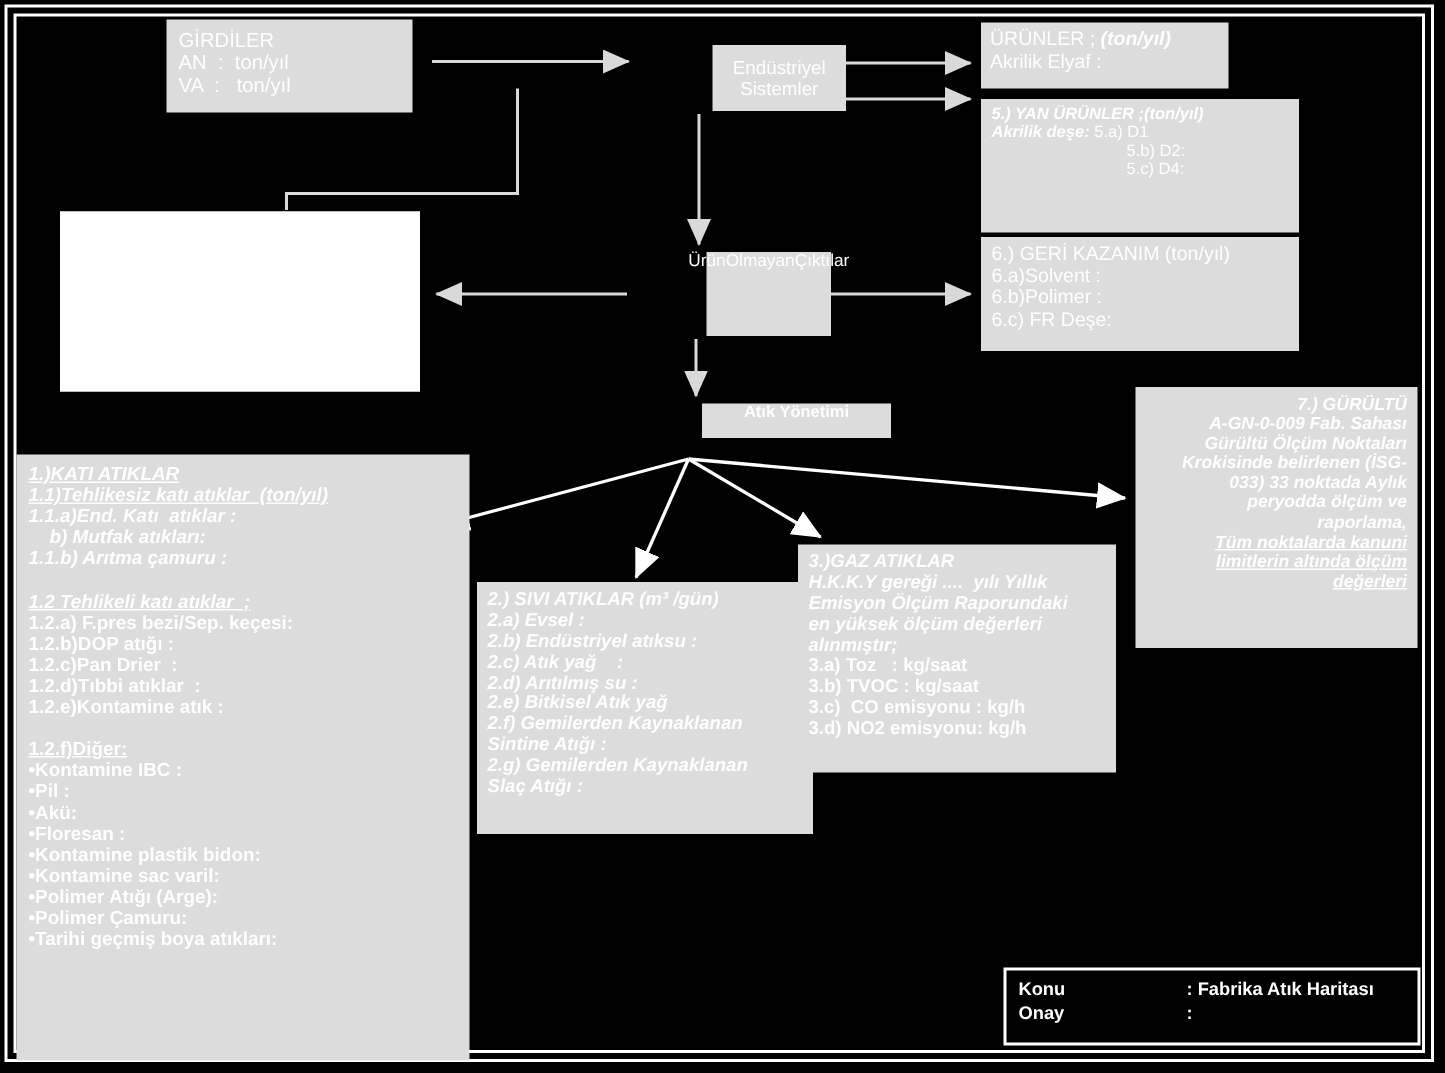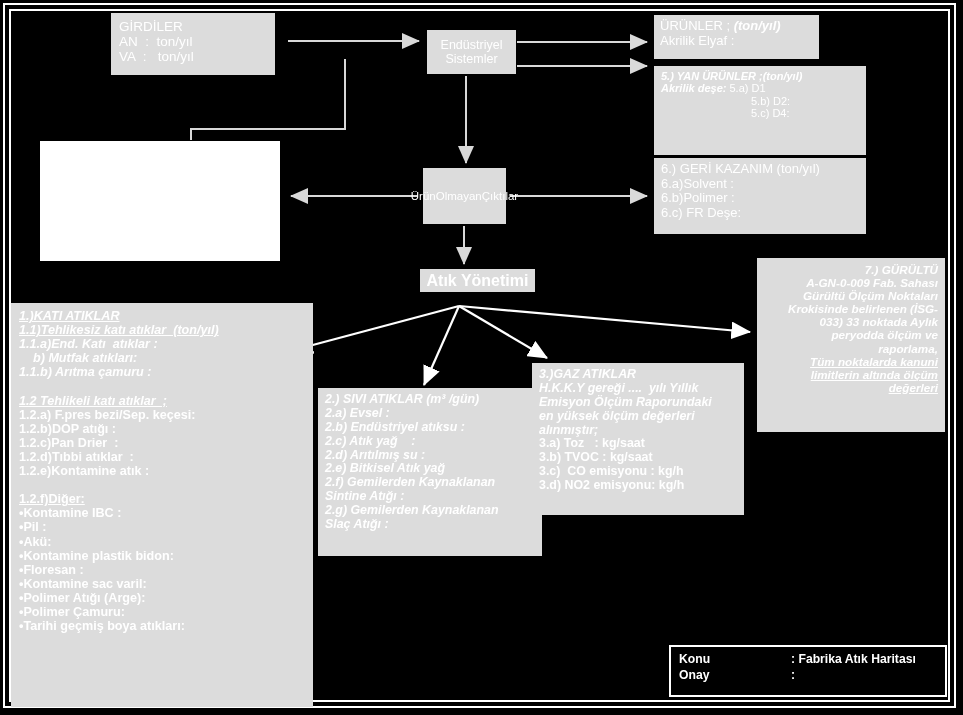--- a/index.html
+++ b/index.html
@@ -5,31 +5,31 @@
   html,body{margin:0;padding:0;background:#000;}
   body{width:963px;height:715px;overflow:hidden;font-family:"Liberation Sans",sans-serif;}
   #canvas{position:relative;width:963px;height:715px;background:#000;}
 
   .frame-outer{position:absolute;left:3px;top:3px;width:953px;height:705px;border:2px solid #fff;box-sizing:border-box;}
   .frame-inner{position:absolute;left:9px;top:9px;width:941px;height:693px;border:2px solid #fff;box-sizing:border-box;}
 
   .box{position:absolute;background:#dcdcdc;color:#fff;box-sizing:border-box;}
   .box .t{display:block;white-space:pre;line-height:1.12;}
 
-  .center{display:flex;align-items:center;justify-content:center;text-align:center;}
+  .center{display:flex;justify-content:center;text-align:center;margin-left:48px;}
 
   
   #b-girdiler{left:111px;top:13px;width:164px;height:62px;padding:6px 8px;font-size:13.5px;}
   #b-endustriyel{left:427px;top:30px;width:89px;height:44px;font-size:12.5px;flex-direction:column;}
   #b-urunler{left:654px;top:15px;width:165px;height:44px;padding:4px 6px;font-size:13px;}
   #b-yanurunler{left:654px;top:66px;width:212px;height:89px;padding:4px 7px;font-size:11px;}
   #b-whitebox{left:40px;top:141px;width:240px;height:120px;background:#fff;border:1px solid #fff;}
   #b-urunolmayan{left:423px;top:168px;width:83px;height:56px;font-size:11.5px;flex-direction:row;line-height:1.25;}
   #b-gerikazanim{left:654px;top:158px;width:212px;height:76px;padding:4px 7px;font-size:13px;}
-  #b-atikyonetimi{left:420px;top:269px;width:115px;height:23px;font-size:16px;font-weight:bold;}
+  #b-atikyonetimi{left:420px;top:269px;width:126px;height:23px;font-size:11px;font-weight:bold;}
   #b-gurultu{left:757px;top:258px;width:188px;height:174px;padding:5px 7px;font-size:11.7px;font-style:italic;font-weight:bold;text-align:right;}
   #b-kati{left:11px;top:303px;width:302px;height:404px;padding:6px 8px;font-size:12.6px;font-weight:bold;}
   #b-sivi{left:318px;top:388px;width:224px;height:168px;padding:5px 7px;font-size:12.4px;font-weight:bold;font-style:italic;}
   #b-gaz{left:532px;top:363px;width:212px;height:152px;padding:5px 7px;font-size:12.4px;font-weight:bold;}
   #b-title{left:669px;top:645px;width:278px;height:52px;background:#000;border:2px solid #fff;padding:4px 8px;font-size:12.2px;font-weight:bold;}
 
   .box .t.hdr{font-style:italic;text-decoration:underline;}
   .it{font-style:italic;}
   .bi{font-style:italic;font-weight:bold;}
   .ul{text-decoration:underline;}
@@ -141,22 +141,22 @@
     <span class="t">1.2.a) F.pres bezi/Sep. keçesi:</span>
     <span class="t">1.2.b)DOP atığı :</span>
     <span class="t">1.2.c)Pan Drier  :</span>
     <span class="t">1.2.d)Tıbbi atıklar  :</span>
     <span class="t">1.2.e)Kontamine atık :</span>
     <span class="t">&nbsp;</span>
     <span class="t ul">1.2.f)Diğer:</span>
     <span class="t">•Kontamine IBC :</span>
     <span class="t">•Pil :</span>
     <span class="t">•Akü:</span>
+    <span class="t">•Floresan :</span>
     <span class="t">•Kontamine plastik bidon:</span>
-    <span class="t">•Floresan :</span>
     <span class="t">•Kontamine sac varil:</span>
     <span class="t">•Polimer Atığı (Arge):</span>
     <span class="t">•Polimer Çamuru:</span>
     <span class="t">•Tarihi geçmiş boya atıkları:</span>
   </div>
 
   <div class="box" id="b-sivi">
     <span class="t">2.) SIVI ATIKLAR (m³ /gün)</span>
     <span class="t">2.a) Evsel :</span>
     <span class="t">2.b) Endüstriyel atıksu :</span>

